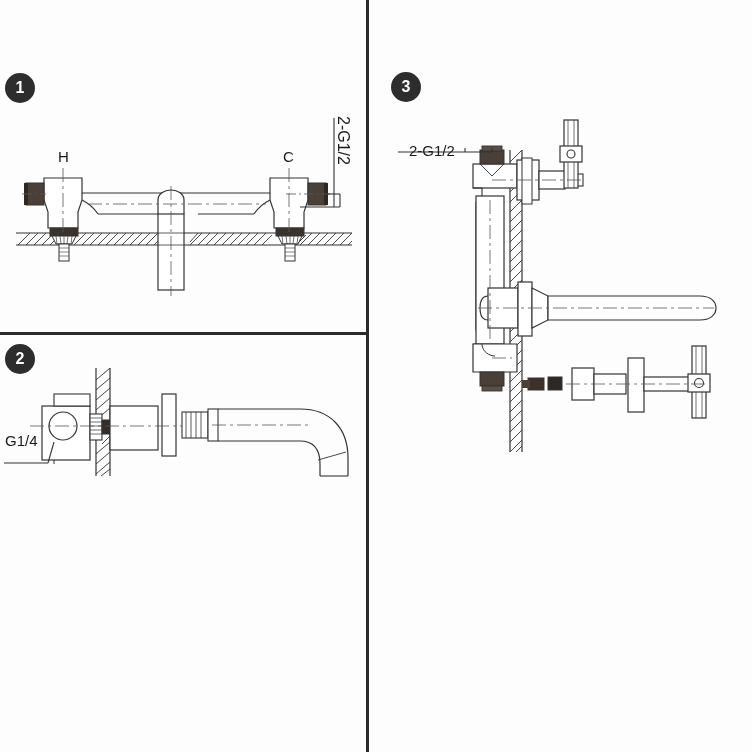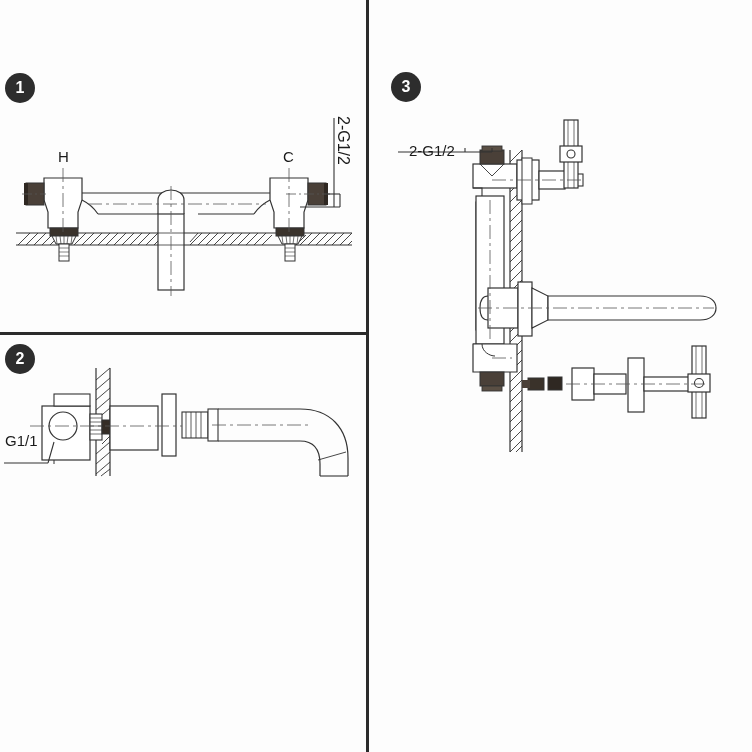--- a/index.html
+++ b/index.html
@@ -288,21 +288,21 @@
           <line x1="48" y1="127" x2="54" y2="106"></line>
         </g>
       </g>
     </svg>
   </div>
 
   <div class="badge" style="left:5px; top:344px;">
     <span>2</span>
   </div>
 
-  <div class="lbl lbl-g" style="left:5px; top:432px;">G1/1</div>
+  <div class="lbl lbl-g" style="left:5px; top:432px;">G1/4</div>
 
   <div class="panel" style="left:370px; top:0; width:382px; height:752px;">
     <svg width="382" height="752" viewBox="0 0 382 752">
       <g fill="none" stroke="#333" stroke-width="1">
 
         <g>
           <line x1="140" y1="150" x2="140" y2="452" stroke="#333" stroke-width="1.2"></line>
           <line x1="152" y1="150" x2="152" y2="452" stroke="#333" stroke-width="1.2"></line>
           <g stroke="#333" stroke-width="0.9">
             <line x1="140" y1="162" x2="152" y2="150"></line>

